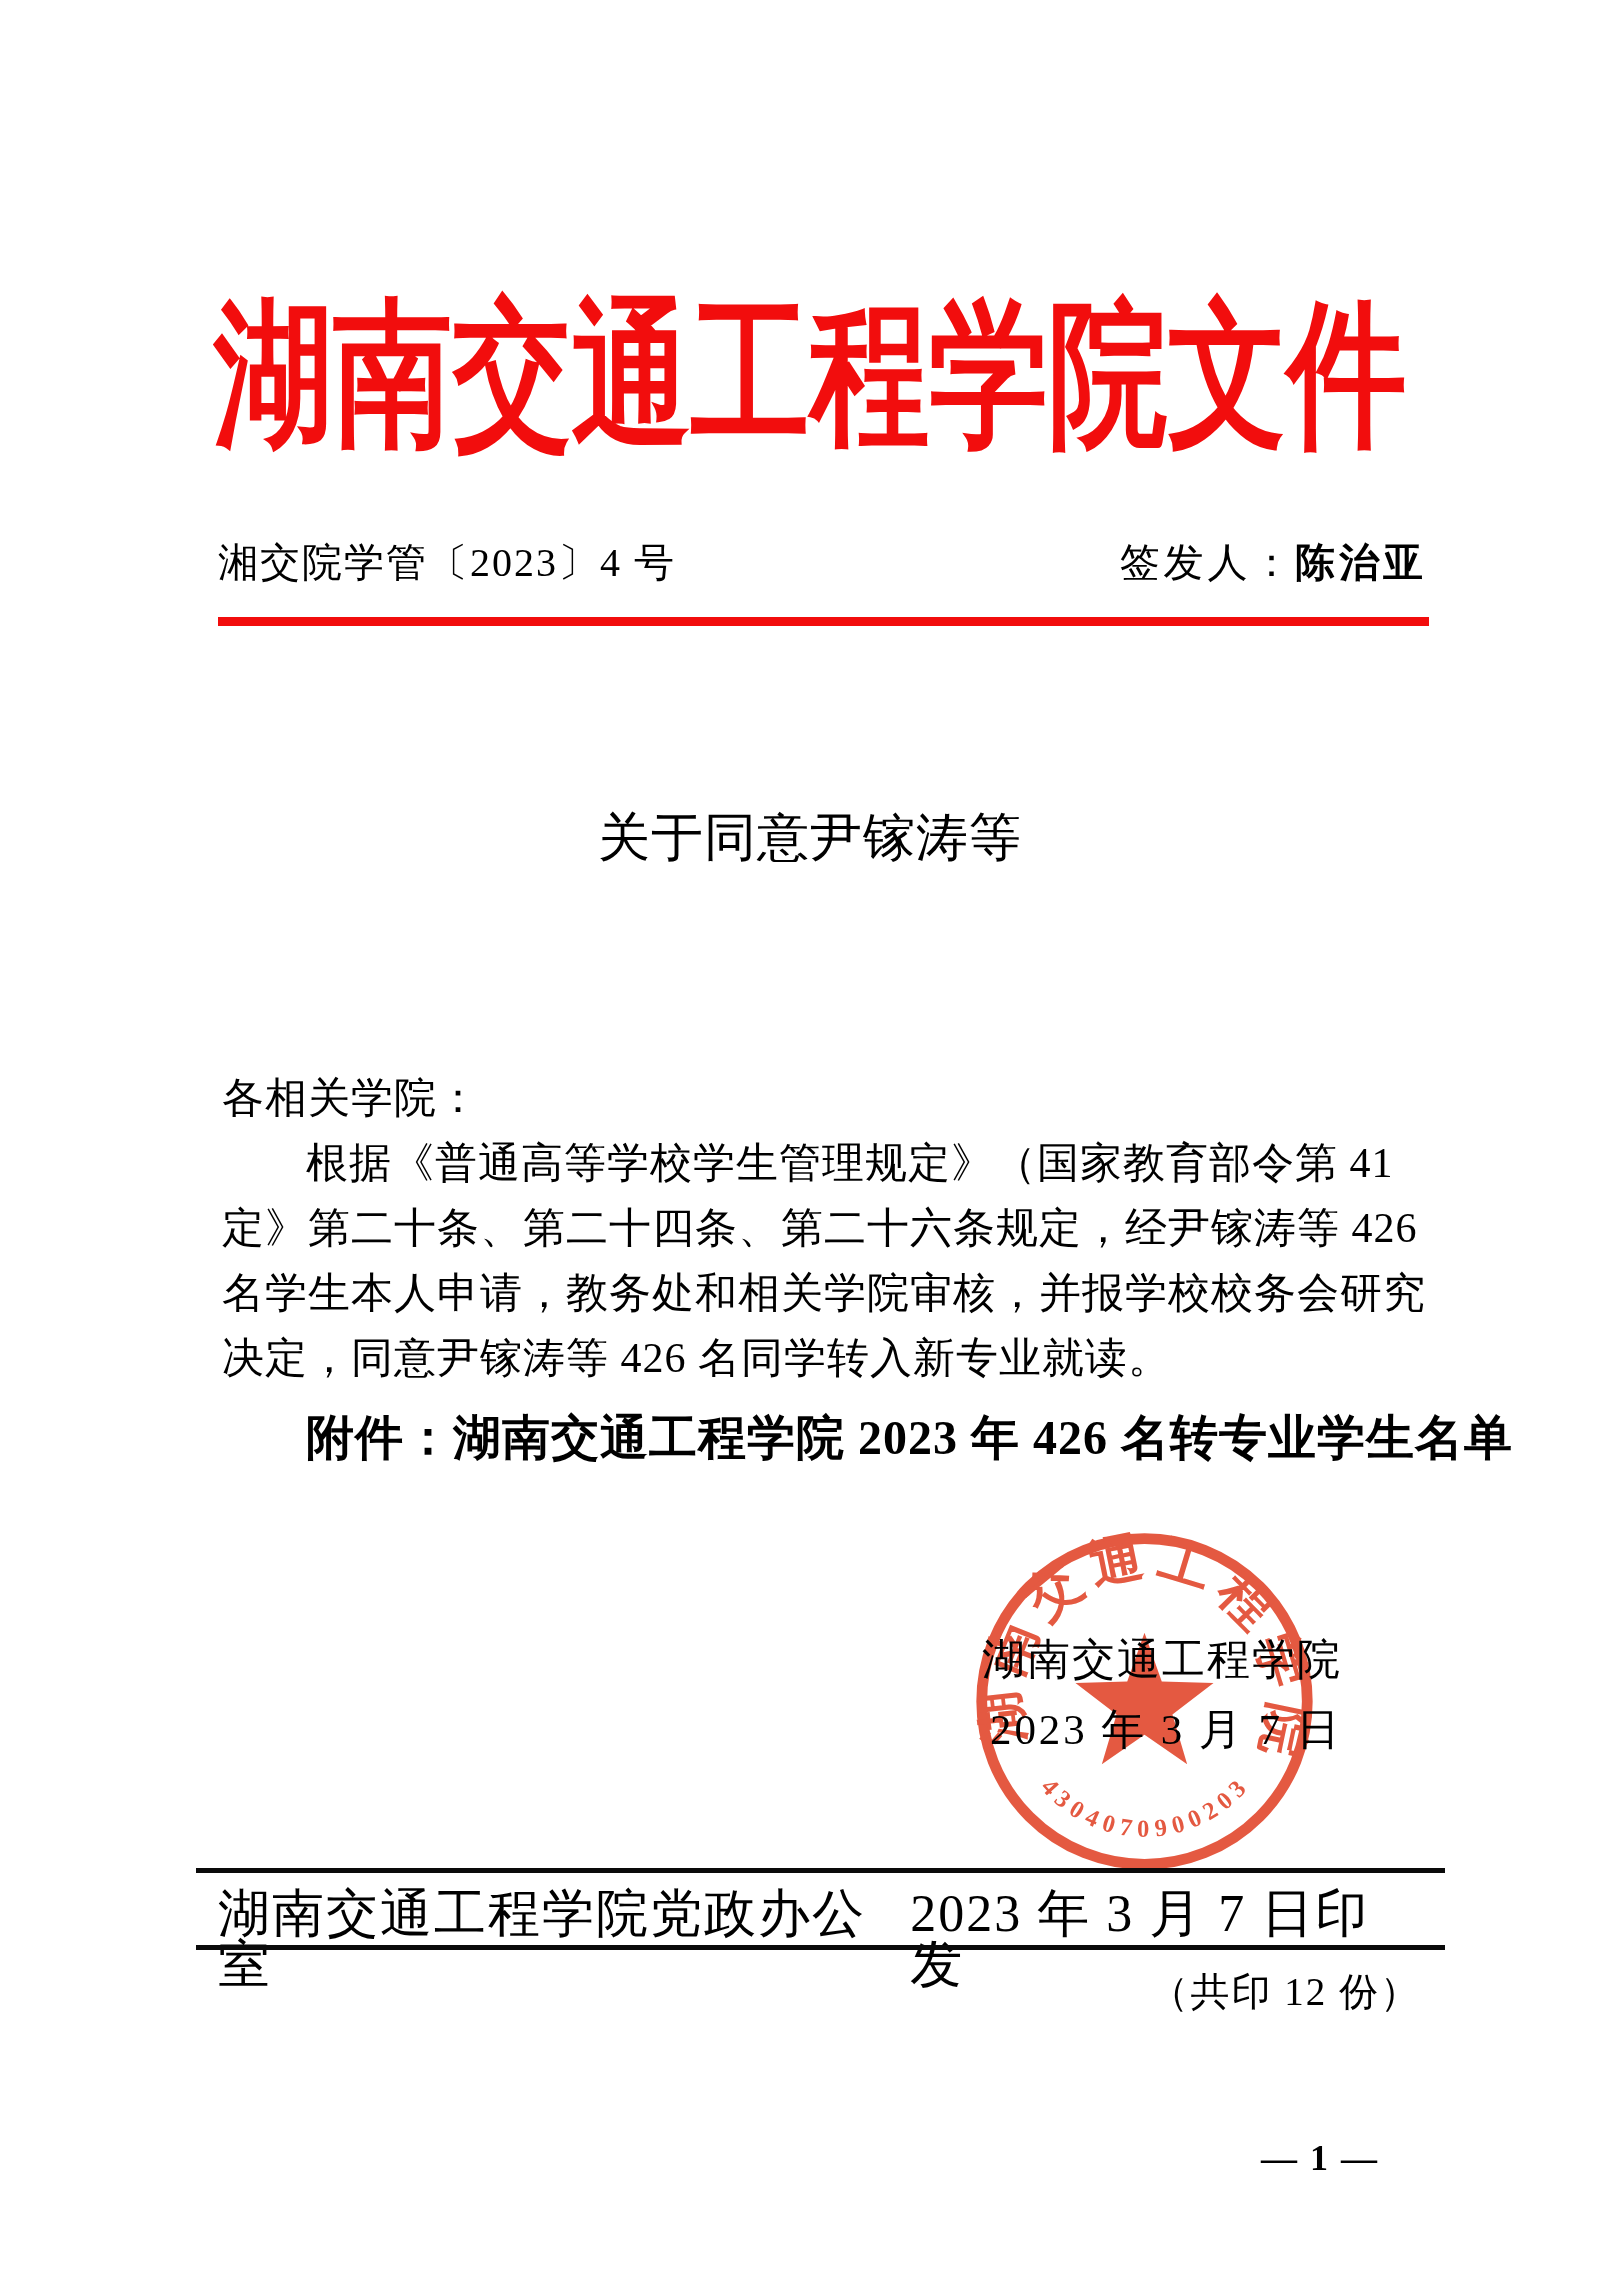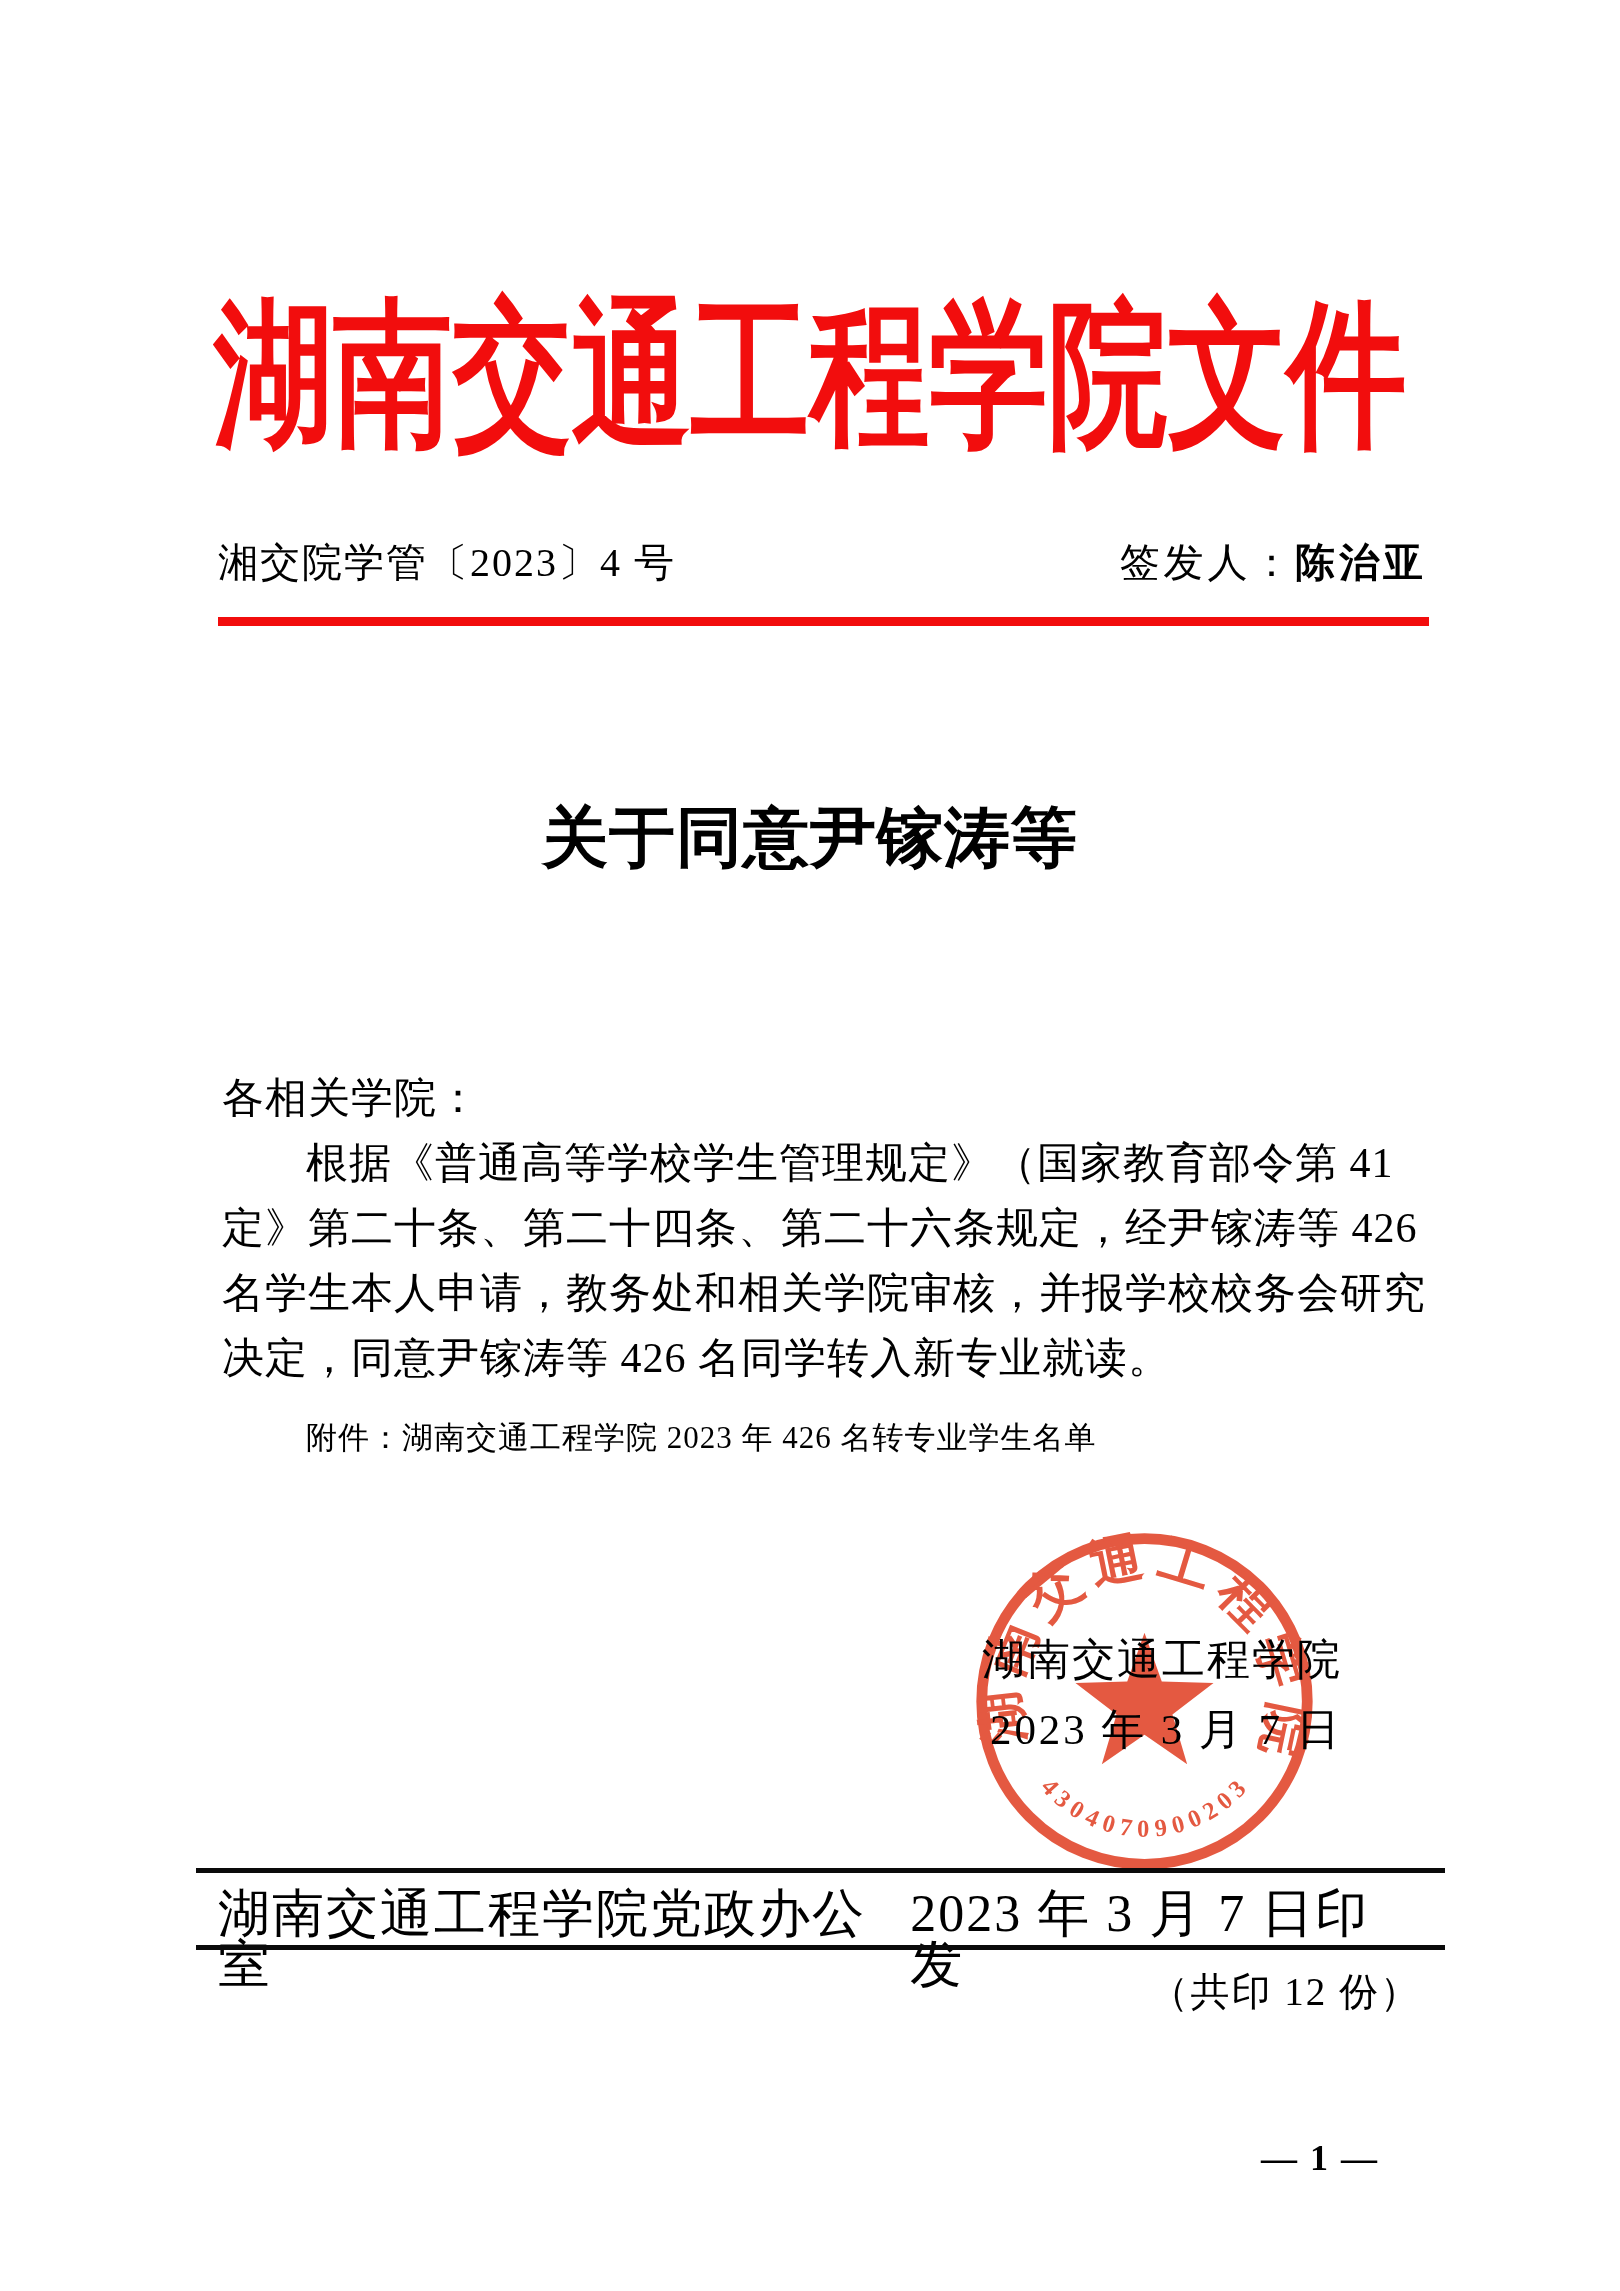--- a/index.html
+++ b/index.html
@@ -41,39 +41,40 @@
     position:absolute;
     top:617px;left:218px;
     width:1211px;height:8.8px;
     background:#f20d0d;
   }
   
   .doc-title{
     position:absolute;
     top:790px;left:0;right:0;
     text-align:center;
-    font-weight:bold;
-    font-size:66px;
+    font-weight:normal;
+    font-size:52px;
     line-height:95px;
     letter-spacing:1px;
   }
   
   .body-block{
     position:absolute;
     top:1066px;left:222px;
     width:1215px;
     font-size:42px;
     line-height:65px;
     letter-spacing:1px;
     white-space:nowrap;
   }
   .indent{padding-left:84px;}
   .attachment{
     margin-top:13.7px;
-    font-size:31px;
+    font-size:48px;
+    font-weight:bold;
   }
   
   .sig-org{
     position:absolute;top:1635px;left:982px;
     font-size:43px;line-height:49px;letter-spacing:2px;
   }
   .sig-date{
     position:absolute;top:1705px;left:990px;
     font-size:43px;line-height:49px;letter-spacing:2.9px;
   }

